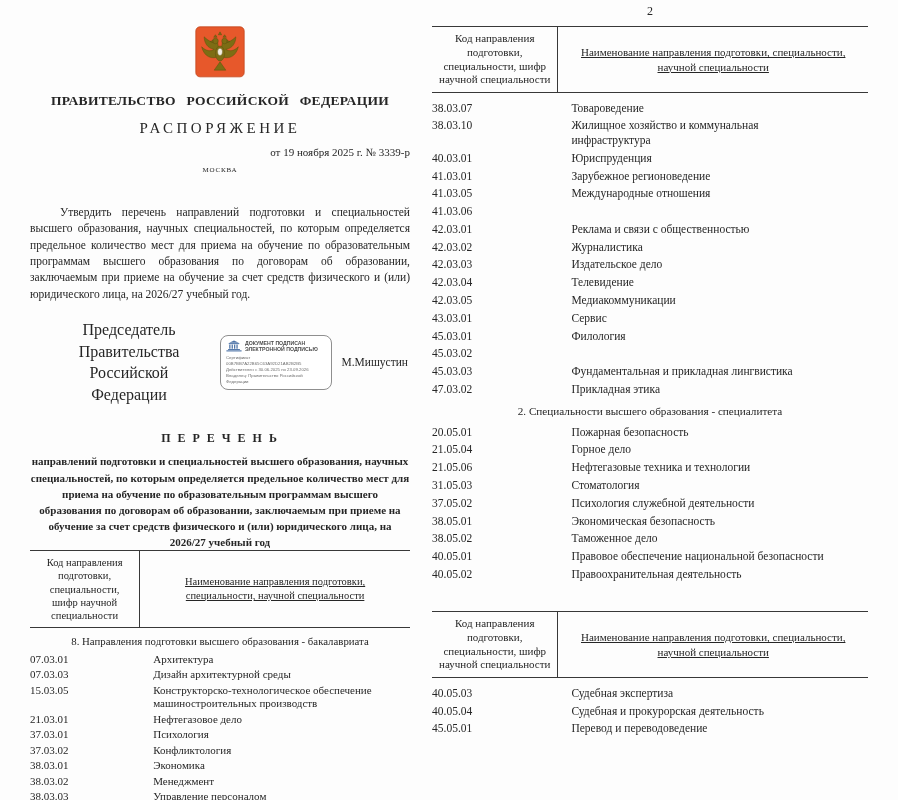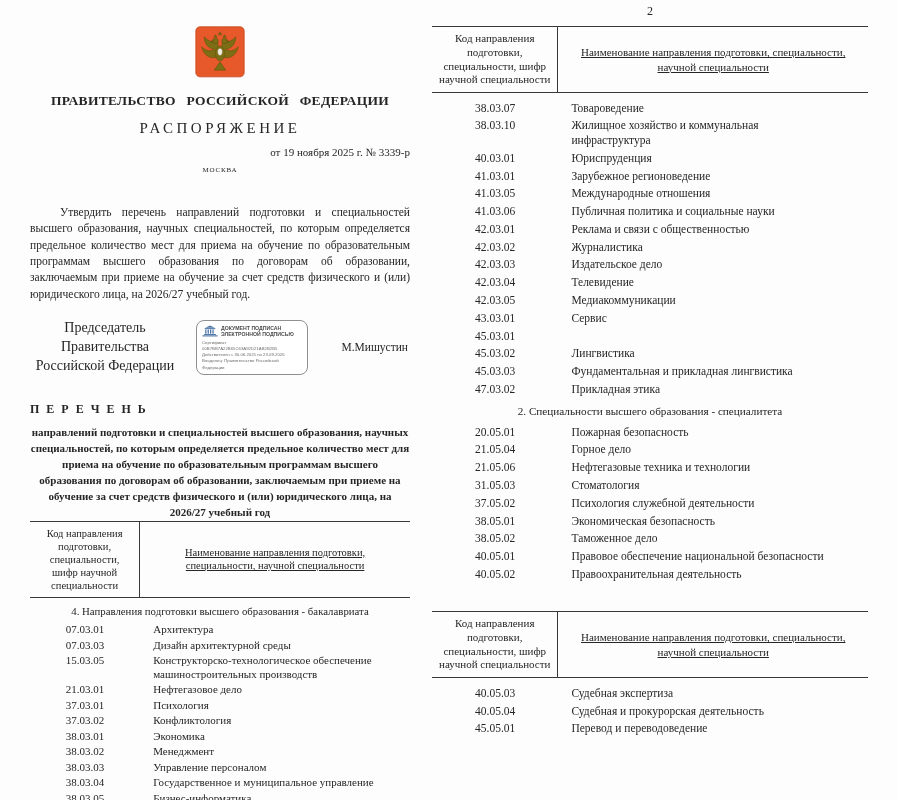--- a/index.html
+++ b/index.html
@@ -23,33 +23,33 @@
   .date-line { text-align:right; font-size:11px; margin-bottom:8px; }
   .city      { text-align:center; font-size:7px; letter-spacing:0.8px; margin-bottom:30px; }
 
   .decree-par {
     font-size:11.5px; line-height:1.42; text-align:justify; text-indent:30px;
     margin-bottom:17px;
   }
 
   
   .sig-row { display:flex; align-items:center; margin-bottom:26px; }
-  .sig-pos { width:150px; text-align:center; font-size:14px; line-height:1.35; white-space:pre-line; }
+  .sig-pos { width:150px; text-align:center; font-size:16px; line-height:1.35; white-space:pre-line;margin-left:24px; }
   .stamp {
     width:112px; margin-left:16px; border:1px solid #8f8f8f; border-radius:8px;
     padding:4px 5px 3px 5px; background:#fff;
   }
   .stamp-head { display:flex; align-items:center; gap:3px; margin-bottom:2.5px; }
   .stamp-icon { width:16px; height:12px; flex:0 0 auto; }
   .stamp-title { font-family:"Liberation Sans", sans-serif; font-size:5.2px; font-weight:bold; color:#4c4c4c; line-height:1.2; white-space:pre-line; }
   .stamp-line { font-family:"Liberation Sans", sans-serif; font-size:4.3px; color:#6e6e6e; line-height:1.45; }
   .sig-name { margin-left:auto; font-size:11.5px; padding-right:2px; }
 
   
-  .list-title { text-align:left; font-weight:bold; font-size:12px; letter-spacing:2px; margin-bottom:7px; }
+  .list-title { text-align:center; font-weight:bold; font-size:12px; letter-spacing:2px; margin-bottom:7px; }
   .list-desc  { text-align:center; font-weight:bold; font-size:11px; line-height:1.47; }
 
   
   .tbl-header {
     display:flex; border-top:1.5px solid #383838; border-bottom:1.5px solid #383838;
   }
   .tbl-header .c1 {
     width:29%; border-right:1px solid #383838; text-align:center;
     padding:5px 6px; line-height:1.25;
   }
@@ -59,21 +59,21 @@
   }
   .page-left  .tbl-header { font-size:10.5px; }
   .page-right .tbl-header { font-size:11px; }
 
   .section-label { text-align:center; margin:7px 0 5px 0; }
   .page-left  .section-label { font-size:10.8px; }
   .page-right .section-label { font-size:11.2px; margin:7px 0 6px 0; }
 
   .rows {}
   .row { display:flex; }
-  .row .code { width:29%; text-align:center; }
+  .row .code { width:29%; }
   .row .name { flex:1; padding-left:13px; white-space:pre-line; }
   .page-left  .row { padding:1px 0; line-height:13.5px; }
   .page-right .row { padding:1.6px 0; line-height:14.6px; }
 
   .page-number { text-align:center; font-size:12px; margin-bottom:7px; }
   .tbl2-gap { margin-top:28px; }
   .rows-bottom { margin-top:6px; }
 </style>
 </head>
 <body>
@@ -135,21 +135,21 @@
   </div>
 
   <div class="list-title">П Е Р Е Ч Е Н Ь</div>
   <div class="list-desc">направлений подготовки и специальностей высшего образования, научных специальностей, по которым определяется предельное количество мест для приема на обучение по образовательным программам высшего образования по договорам об образовании, заключаемым при приеме на обучение за счет средств физического и (или) юридического лица, на 2026/27 учебный год</div>
 
   <div class="tbl-header">
     <div class="c1">Код направления подготовки, специальности, шифр научной специальности</div>
     <div class="c2">Наименование направления подготовки, специальности, научной специальности</div>
   </div>
 
-  <div class="section-label">4. Направления подготовки высшего образования - бакалавриата</div>
+  <div class="section-label">8. Направления подготовки высшего образования - бакалавриата</div>
 
   <div class="rows">
 
       <div class="row">
         <span class="code">07.03.01</span>
         <span class="name">Архитектура</span>
       </div>
 
       <div class="row">
         <span class="code">07.03.03</span>
@@ -237,21 +237,20 @@
         <span class="name">Зарубежное регионоведение</span>
       </div>
 
       <div class="row">
         <span class="code">41.03.05</span>
         <span class="name">Международные отношения</span>
       </div>
 
       <div class="row">
         <span class="code">41.03.06</span>
-        <span class="name">Публичная политика и социальные науки</span>
       </div>
 
       <div class="row">
         <span class="code">42.03.01</span>
         <span class="name">Реклама и связи с общественностью</span>
       </div>
 
       <div class="row">
         <span class="code">42.03.02</span>
         <span class="name">Журналистика</span>
@@ -272,25 +271,25 @@
         <span class="name">Медиакоммуникации</span>
       </div>
 
       <div class="row">
         <span class="code">43.03.01</span>
         <span class="name">Сервис</span>
       </div>
 
       <div class="row">
         <span class="code">45.03.01</span>
+        <span class="name">Филология</span>
       </div>
 
       <div class="row">
         <span class="code">45.03.02</span>
-        <span class="name">Лингвистика</span>
       </div>
 
       <div class="row">
         <span class="code">45.03.03</span>
         <span class="name">Фундаментальная и прикладная лингвистика</span>
       </div>
 
       <div class="row">
         <span class="code">47.03.02</span>
         <span class="name">Прикладная этика</span>

